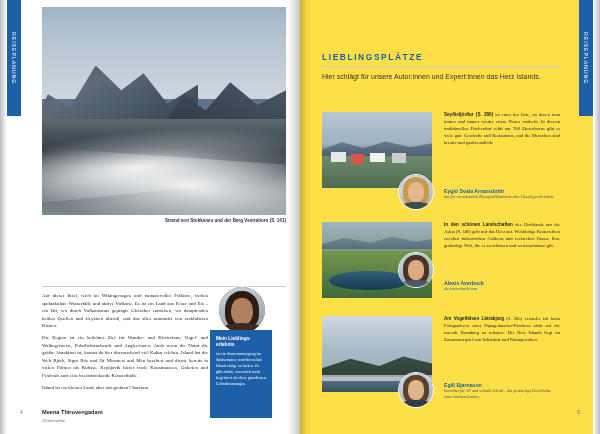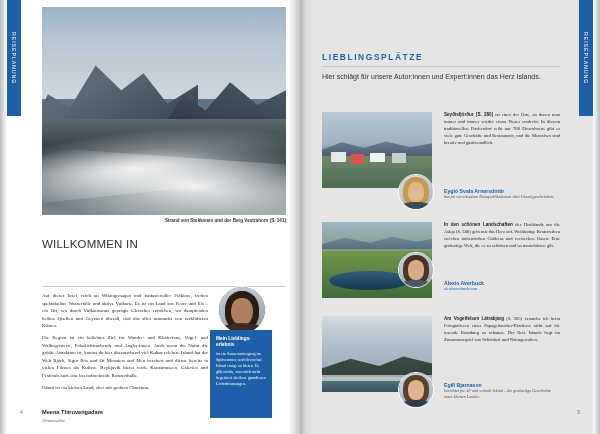--- a/index.html
+++ b/index.html
@@ -17,21 +17,21 @@
   .page-left{
     position:relative;
     width:300px;height:434px;
     background:#ffffff;
     box-sizing:border-box;
     overflow:hidden;
   }
   .page-right{
     position:relative;
     width:300px;height:434px;
-    background:#e5e5e5;
+    background:#fde047;
     box-sizing:border-box;
     overflow:hidden;
   }
   
   .gutter{
     position:absolute;left:288px;top:0;width:24px;height:434px;
     background:linear-gradient(to right, rgba(0,0,0,0.0) 0%, rgba(0,0,0,0.20) 45%, rgba(0,0,0,0.22) 50%, rgba(0,0,0,0.05) 75%, rgba(0,0,0,0) 100%);
     pointer-events:none;z-index:30;
   }
   .edge-left{
@@ -231,21 +231,20 @@
       <div class="hero-sky"></div>
       <div class="hero-mtn"></div>
       <div class="hero-mtn2"></div>
       <div class="hero-sand"></div>
       <div class="hero-foam"></div>
       <div class="hero-foam2"></div>
     </div>
 
     <div class="photo-caption">Strand von Stokksnes und der Berg Vestrahorn (S. 141)</div>
 
-    <div class="welcome">WILLKOMMEN IN</div>
     <div class="rule"></div>
 
     <div class="body-col">
       <p>Auf dieser Insel, reich an Wikingersagen und fantasievoller Folklore, treffen spektakuläre Wasserfälle und aktive Vulkane. Es ist ein Land aus Feuer und Eis – ein Ort, wo durch Vulkanismus geprägte Gletscher entstehen, wo dampfenden heißen Quellen und Geysiren überall, und das alles umrandet von zerklüfteten Küsten.</p>
       <p>Die Region ist ein beliebtes Ziel für Wander- und Kletterfans, Vogel- und Walbegeisterte, Polarlichtsuchende und Angler:innen. Auch wenn die Natur die größte Attraktion ist, kannst du hier überraschend viel Kultur erleben. Island hat der Welt Björk, Sigur Rós und Of Monsters and Men beschert und diente bereits in vielen Filmen als Kulisse. Reykjavík bietet coole Kunstmuseen, Galerien und Festivals aufs eine beeindruckende Konzerthalle.</p>
       <p>Island ist ein kleines Land, aber mit großem Charisma.</p>
     </div>
 
     <div class="portrait">
       <div class="p-bg"></div>

